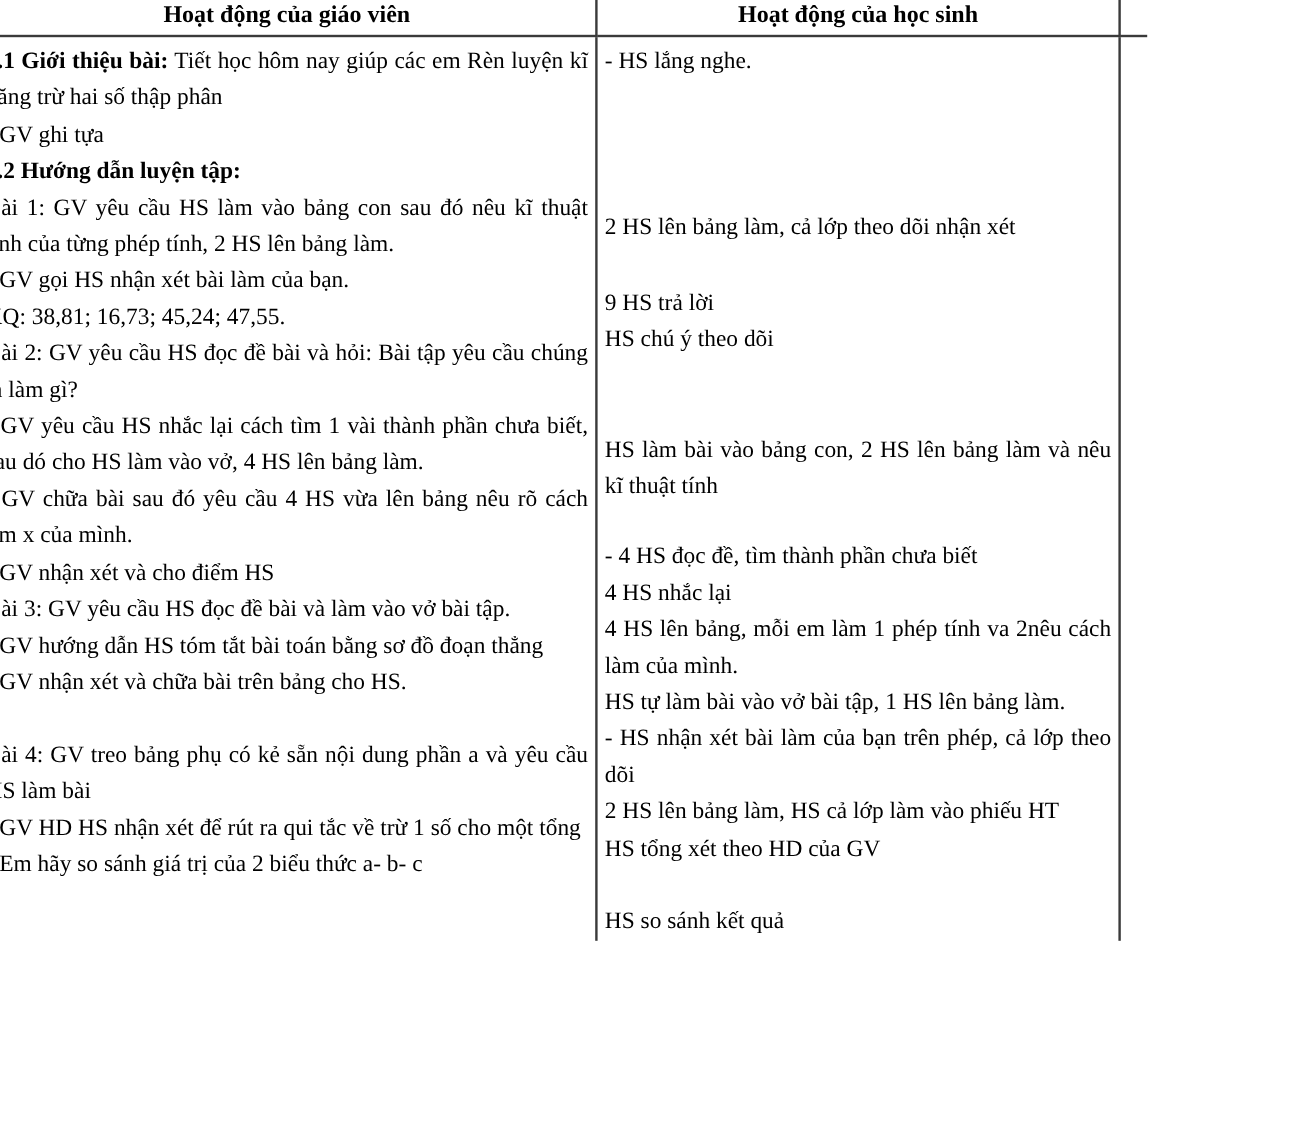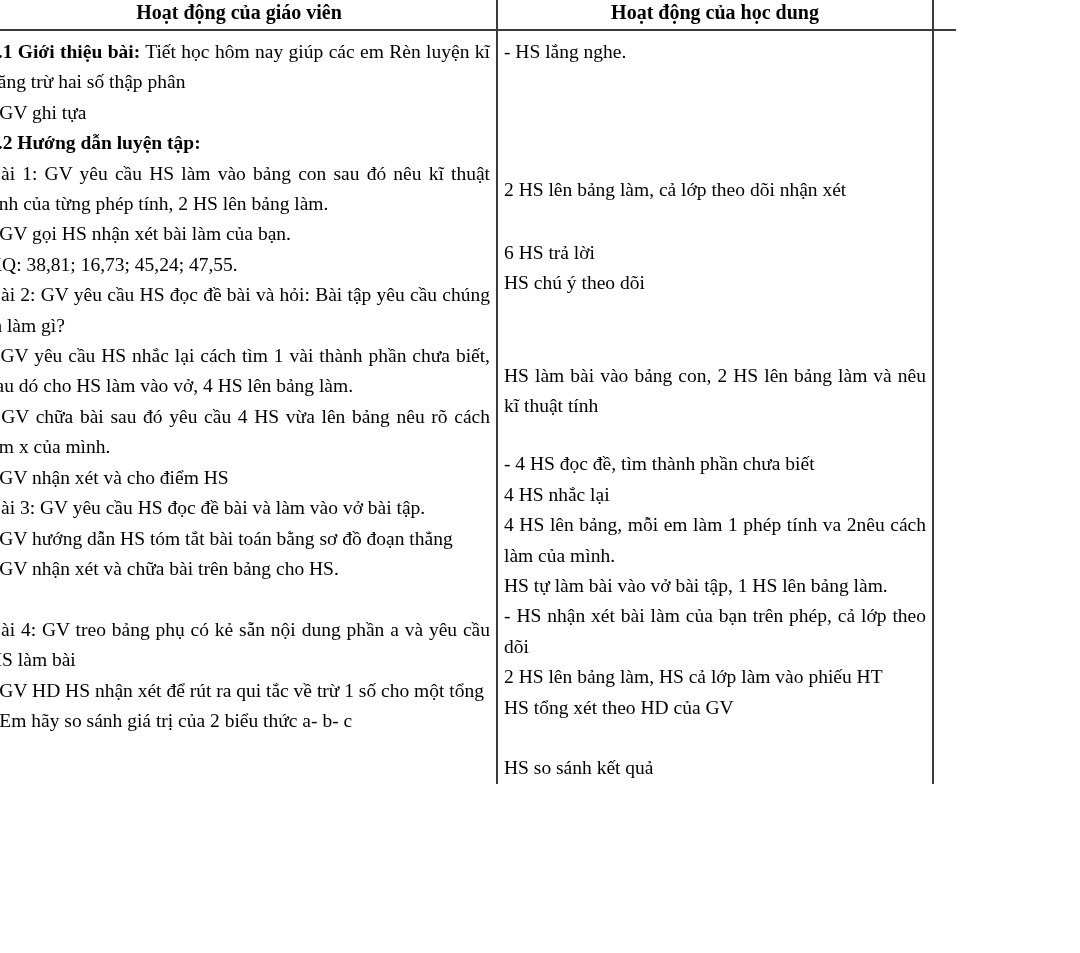--- a/index.html
+++ b/index.html
@@ -86,21 +86,21 @@
   <div id="table-wrap">
     <table class="lesson-table">
       <colgroup>
         <col class="c-teacher">
         <col class="c-student">
         <col class="c-note">
       </colgroup>
       <thead>
         <tr>
           <th class="col-teacher">Hoạt động của giáo viên</th>
-          <th class="col-student">Hoạt động của học dung</th>
+          <th class="col-student">Hoạt động của học sinh</th>
           <th class="col-note">Ghi chú</th>
         </tr>
       </thead>
       <tbody>
         <tr>
           <td class="col-teacher just" id="cell-teacher">
               <div class="line"><span class="b">3.1 Giới thiệu bài:</span><span> Tiết học hôm nay giúp các em Rèn luyện kĩ năng trừ hai số thập phân</span></div>
               <div class="line"><span>- GV ghi tựa</span></div>
               <div class="line"><span class="b">3.2 Hướng dẫn luyện tập:</span></div>
               <div class="line"><span>Bài 1: GV yêu cầu HS làm vào bảng con sau đó nêu kĩ thuật tính của từng phép tính, 2 HS lên bảng làm.</span></div>
@@ -116,21 +116,21 @@
               <div class="line blank">&nbsp;</div>
               <div class="line"><span>Bài 4: GV treo bảng phụ có kẻ sẵn nội dung phần a và yêu cầu HS làm bài</span></div>
               <div class="line"><span>- GV HD HS nhận xét để rút ra qui tắc về trừ 1 số cho một tổng</span></div>
               <div class="line"><span>- Em hãy so sánh giá trị của 2 biểu thức a- b- c</span></div>
             </td>
           <td class="col-student just" id="cell-student">
               <div class="line">- HS lắng nghe.</div>
               <div style="height: 108px;"></div>
               <div class="line">2 HS lên bảng làm, cả lớp theo dõi nhận xét</div>
               <div style="height: 32px;"></div>
-              <div class="line">6 HS trả lời</div>
+              <div class="line">9 HS trả lời</div>
               <div class="line">HS chú ý theo dõi</div>
               <div style="height: 62px;"></div>
               <div class="line">HS làm bài vào bảng con, 2 HS lên bảng làm và nêu kĩ thuật tính</div>
               <div style="height: 28px;"></div>
               <div class="line">- 4 HS đọc đề, tìm thành phần chưa biết</div>
               <div class="line">4 HS nhắc lại</div>
               <div class="line">4 HS lên bảng, mỗi em làm 1 phép tính va 2nêu cách làm của mình.</div>
               <div class="line">HS tự làm bài vào vở bài tập, 1 HS lên bảng làm.</div>
               <div class="line">- HS nhận xét bài làm của bạn trên phép, cả lớp theo dõi</div>
               <div class="line">2 HS lên bảng làm, HS cả lớp làm vào phiếu HT</div>

